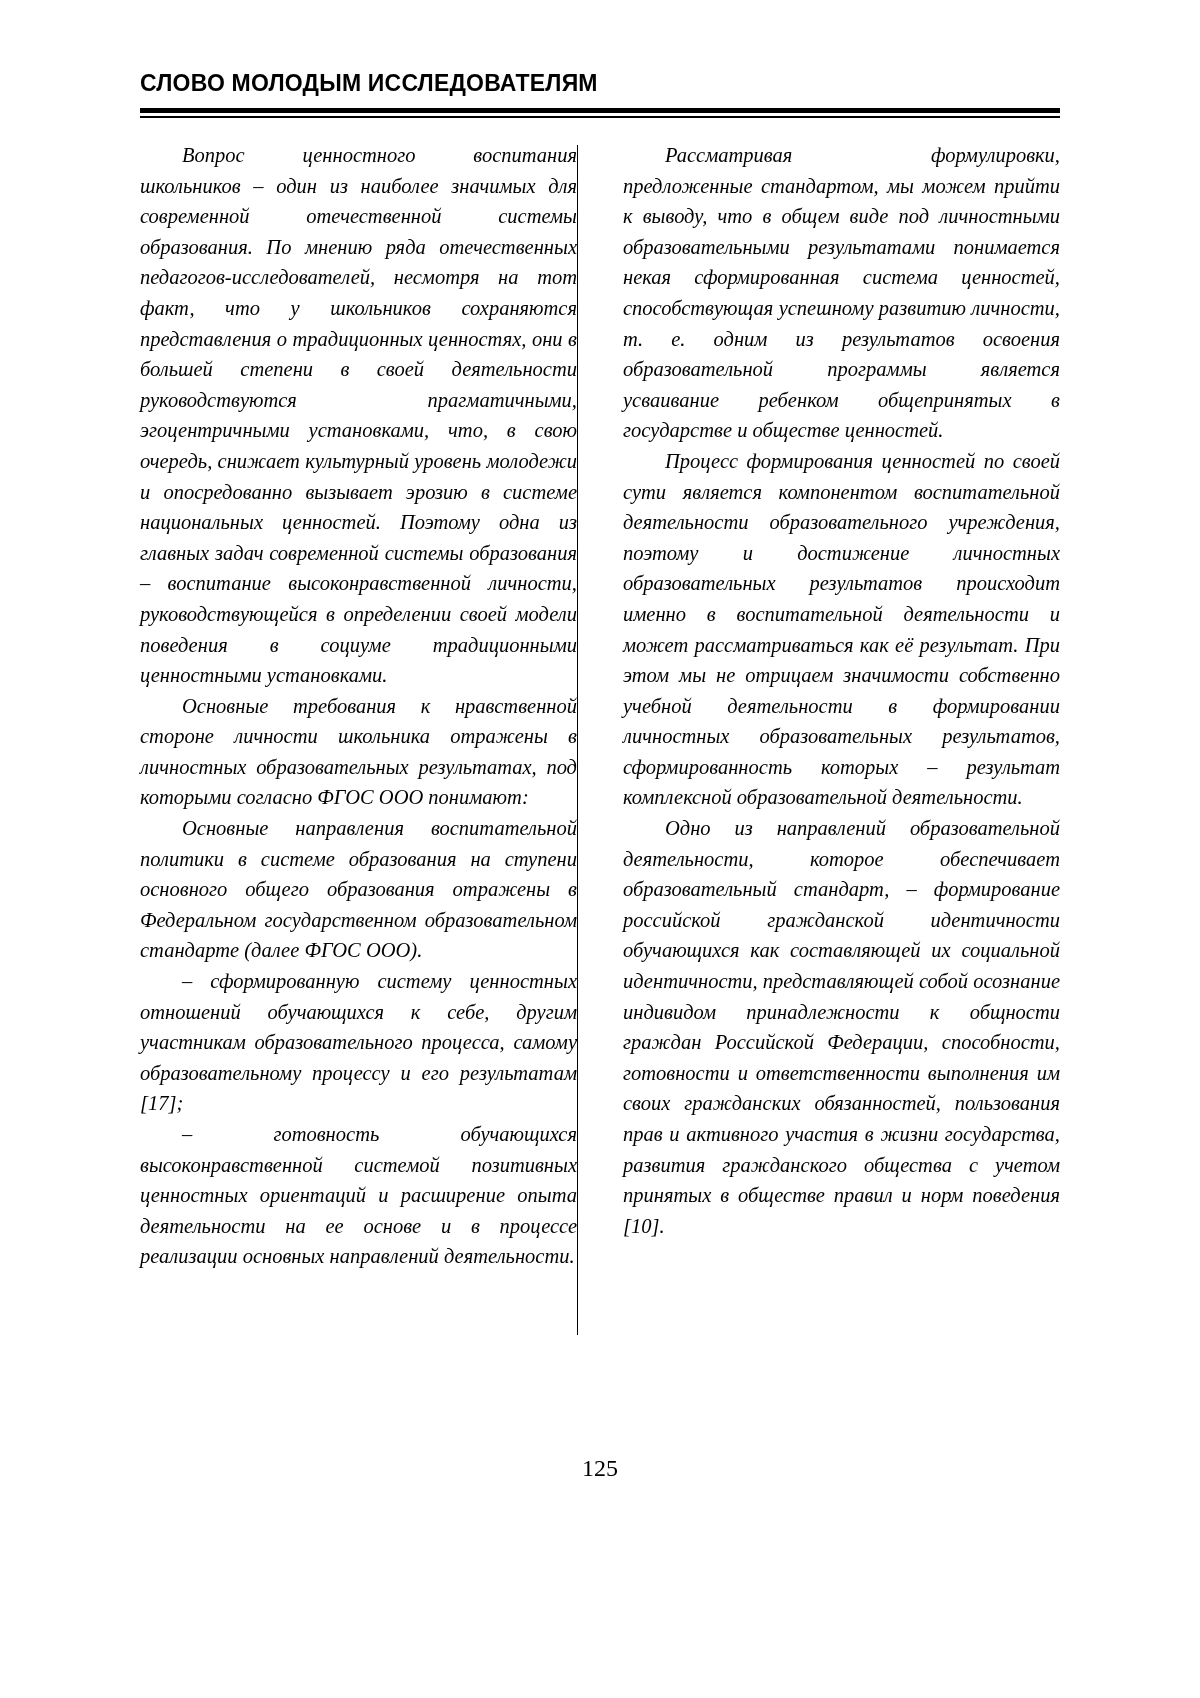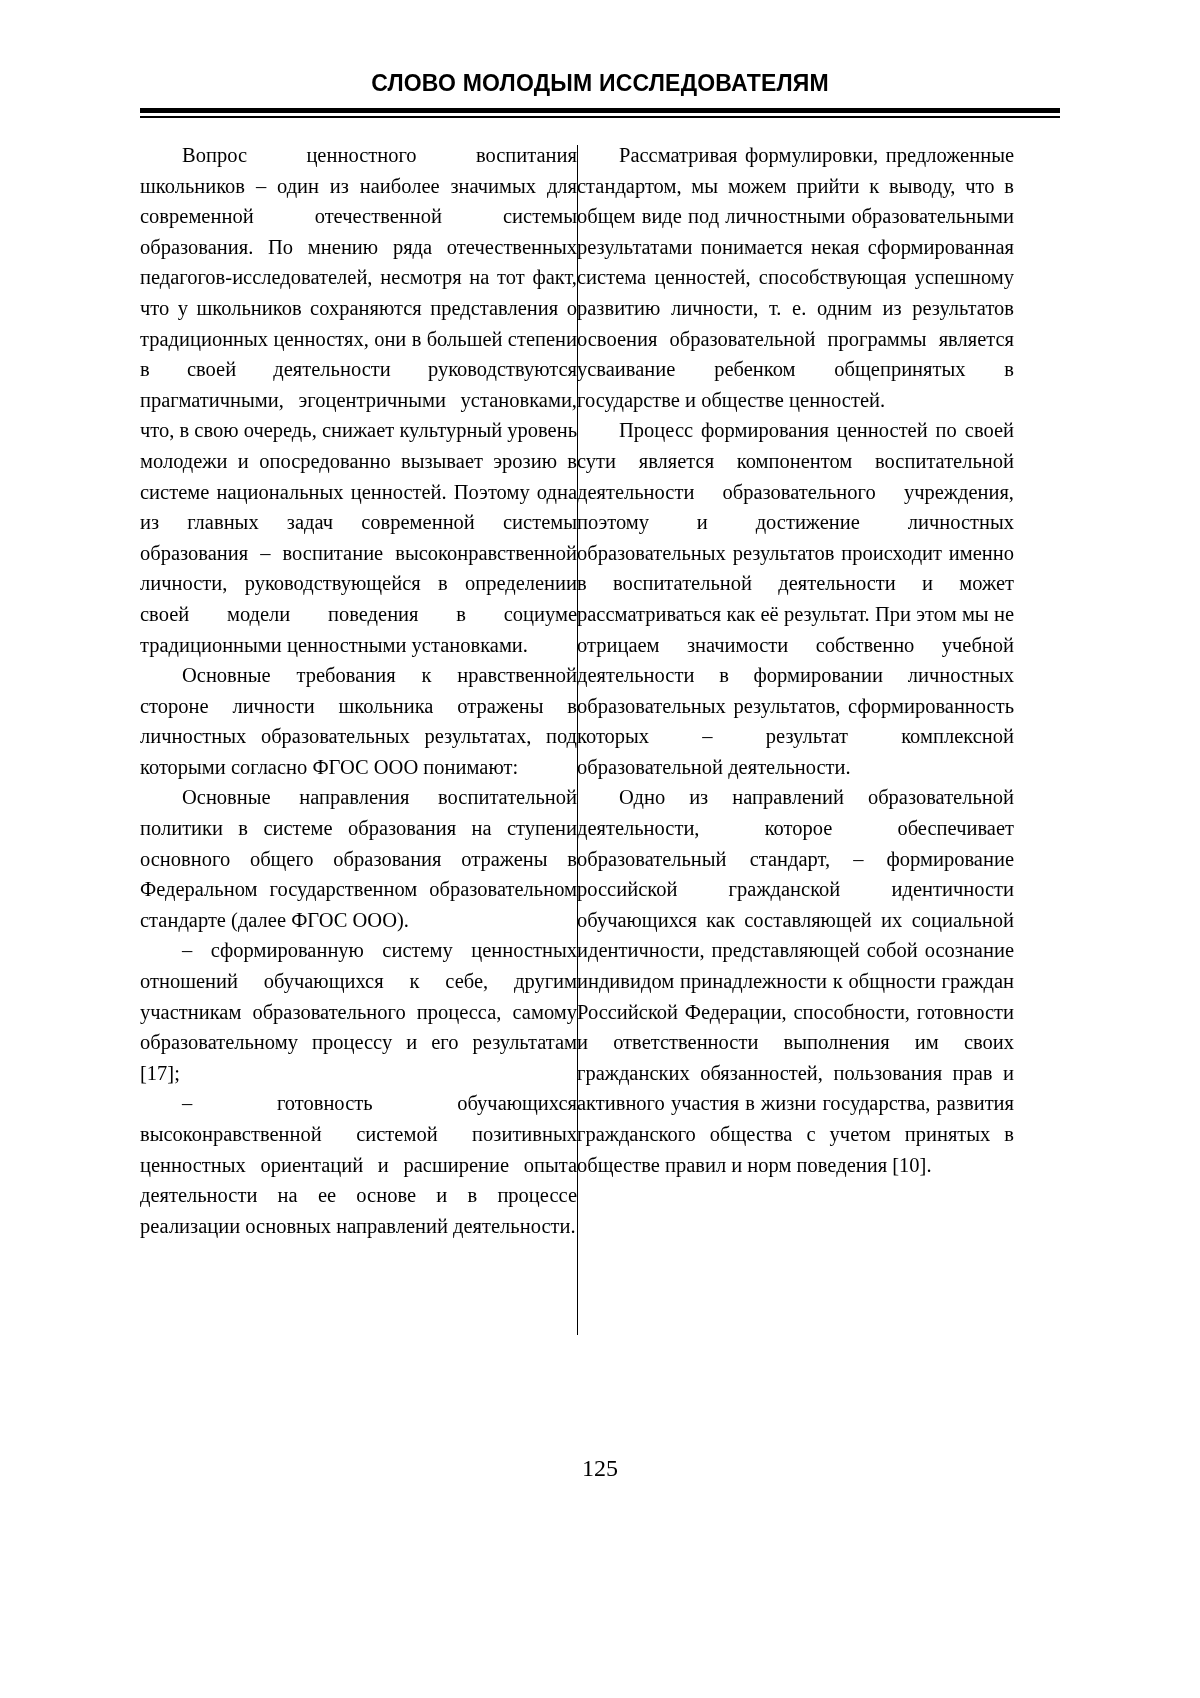--- a/index.html
+++ b/index.html
@@ -15,21 +15,20 @@
     box-sizing: border-box;
     font-family: "Liberation Serif", serif;
     color: #000000;
     overflow: hidden;
   }
   .header {
     position: absolute;
     top: 70px;
     left: 140px;
     width: 920px;
-    text-align: center;
   }
   .header-title {
     font-family: "Liberation Sans", sans-serif;
     font-weight: bold;
     font-size: 23px;
     letter-spacing: 0.2px;
     color: #000000;
   }
   .rule-wrap {
     position: absolute;
@@ -48,20 +47,22 @@
   .rule-thin {
     height: 2px;
     background: #000000;
   }
   .columns {
     position: absolute;
     top: 140px;
     left: 140px;
     width: 920px;
     display: flex;
+    gap: 46px;
+    font-style: italic;
   }
   .col {
     width: 437px;
   }
   .col p {
     margin: 0;
     text-align: justify;
     text-justify: inter-word;
     font-size: 20.5px;
     line-height: 30.6px;

